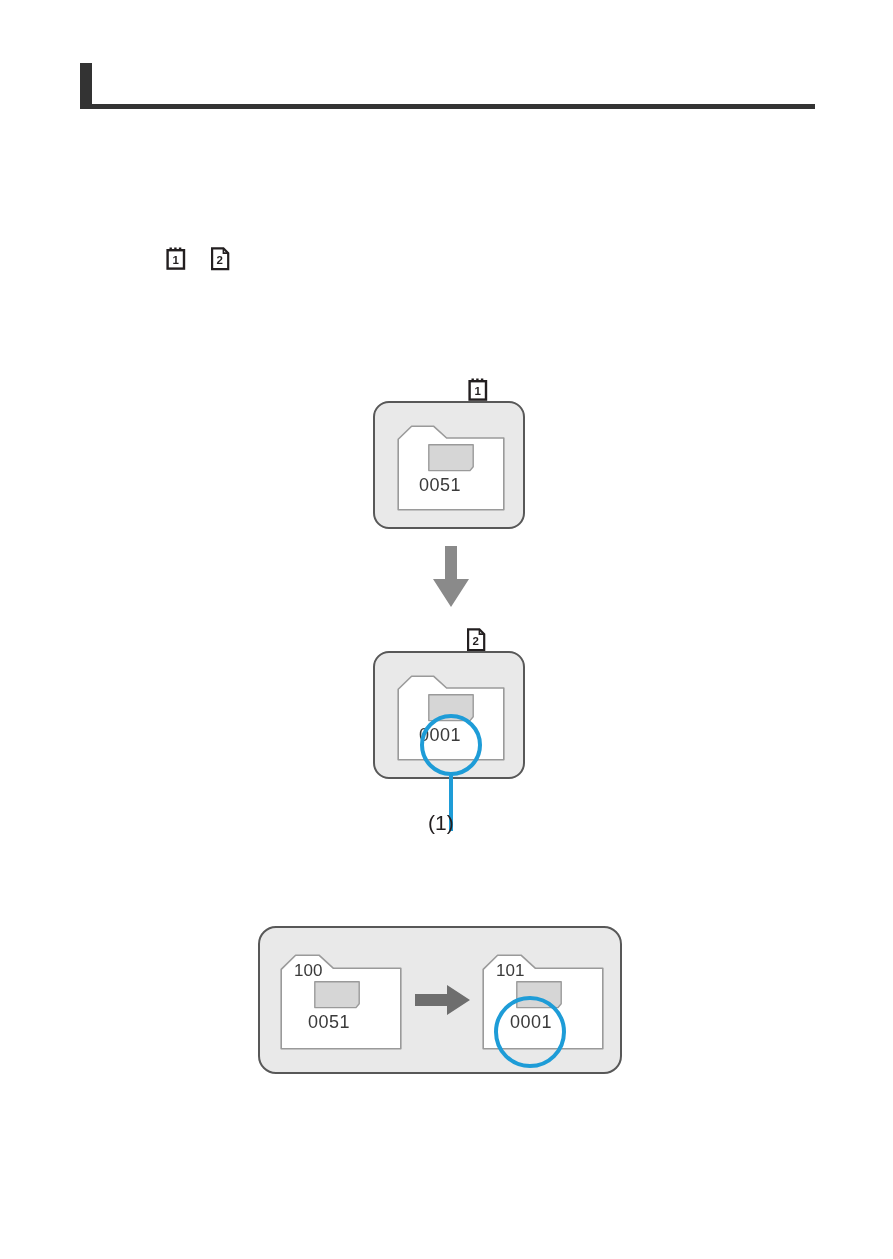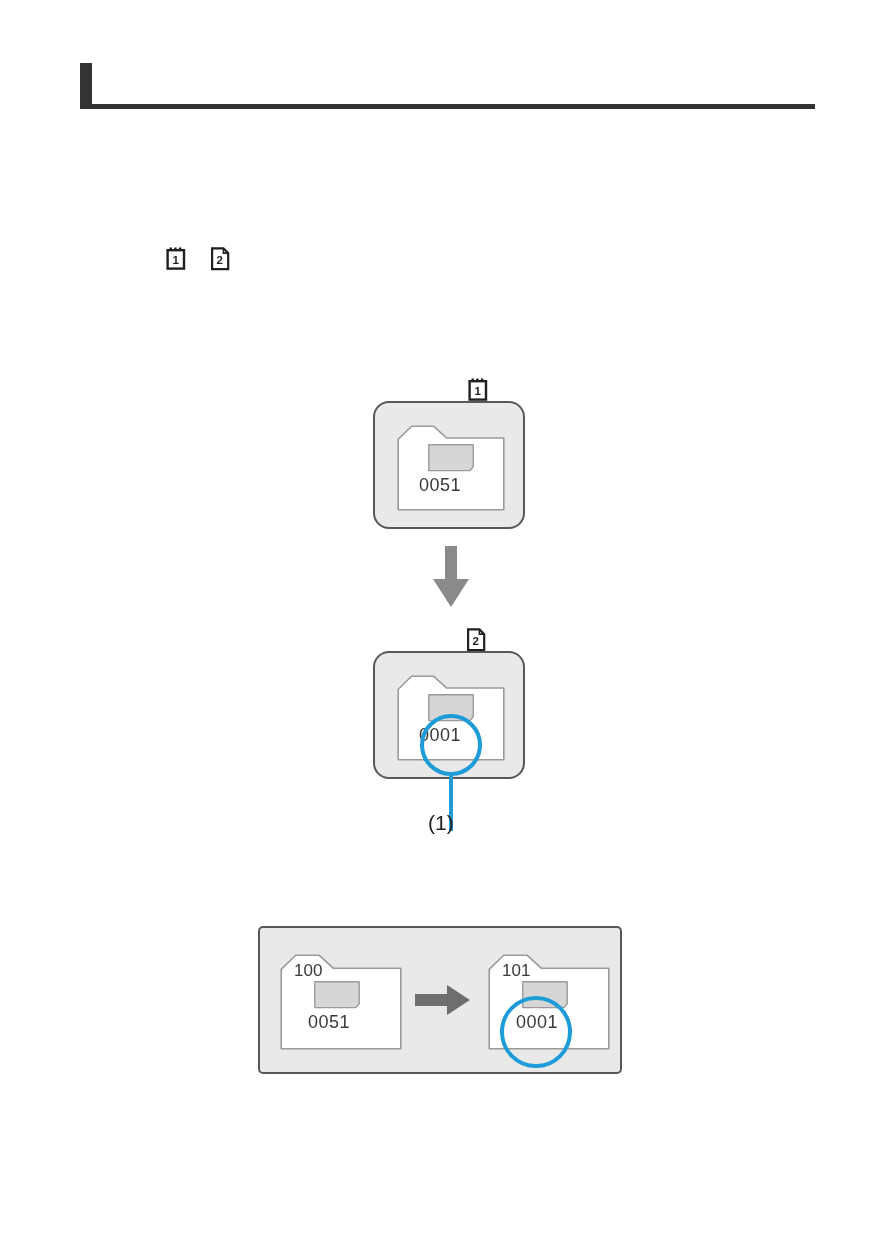--- a/index.html
+++ b/index.html
@@ -168,21 +168,21 @@
   }
 
   
   .figure-folders {
     position: absolute;
     left: 258px;
     top: 926px;
     width: 364px;
     height: 148px;
     border: 2px solid #585858;
-    border-radius: 5px;
+    border-radius: 18px;
     background: #e9e9e9;
     box-sizing: border-box;
   }
   .big-folder {
     position: absolute;
     top: 26px;
     width: 122px;
     height: 96px;
   }
   .big-folder .fshape { position: absolute; inset: 0; }
@@ -328,21 +328,21 @@
       </div>
       <div class="card-number" style="left:28px; top:58px;">0051</div>
     </div>
 
     <div class="right-arrow">
       <svg width="56" height="30" viewBox="0 0 56 30" xmlns="http://www.w3.org/2000/svg">
         <path d="M0 9.0 H32.0 V0 L55.0 15.0 L32.0 30.0 V21.0 H0 Z" fill="#6e6e6e"></path>
       </svg>
     </div>
 
-    <div class="big-folder" style="left:228px;padding-left:32px;">
+    <div class="big-folder" style="left:222px;padding-left:32px;">
       <div class="fshape">
         <svg width="122" height="96" viewBox="0 0 122 96" xmlns="http://www.w3.org/2000/svg">
           <path d="M1.2 94.8 V15.4 L15.6 1.2 H39.0 L53.2 14.2 H120.8 V94.8 Z" fill="#ffffff" stroke="#9a9a9a" stroke-width="1.6" stroke-linejoin="round"></path>
         </svg>
       </div>
       <div class="folder-tag">101</div>
       <div class="file-chip" style="left:34px; top:27px;">
         <svg width="46" height="28" viewBox="0 0 46 28" xmlns="http://www.w3.org/2000/svg">
           <path d="M0.8 0.8 H45.2 V22.8 L42.0 26.6 H0.8 Z" fill="#d6d6d6" stroke="#9a9a9a" stroke-width="1.4" stroke-linejoin="round"></path>
         </svg>

